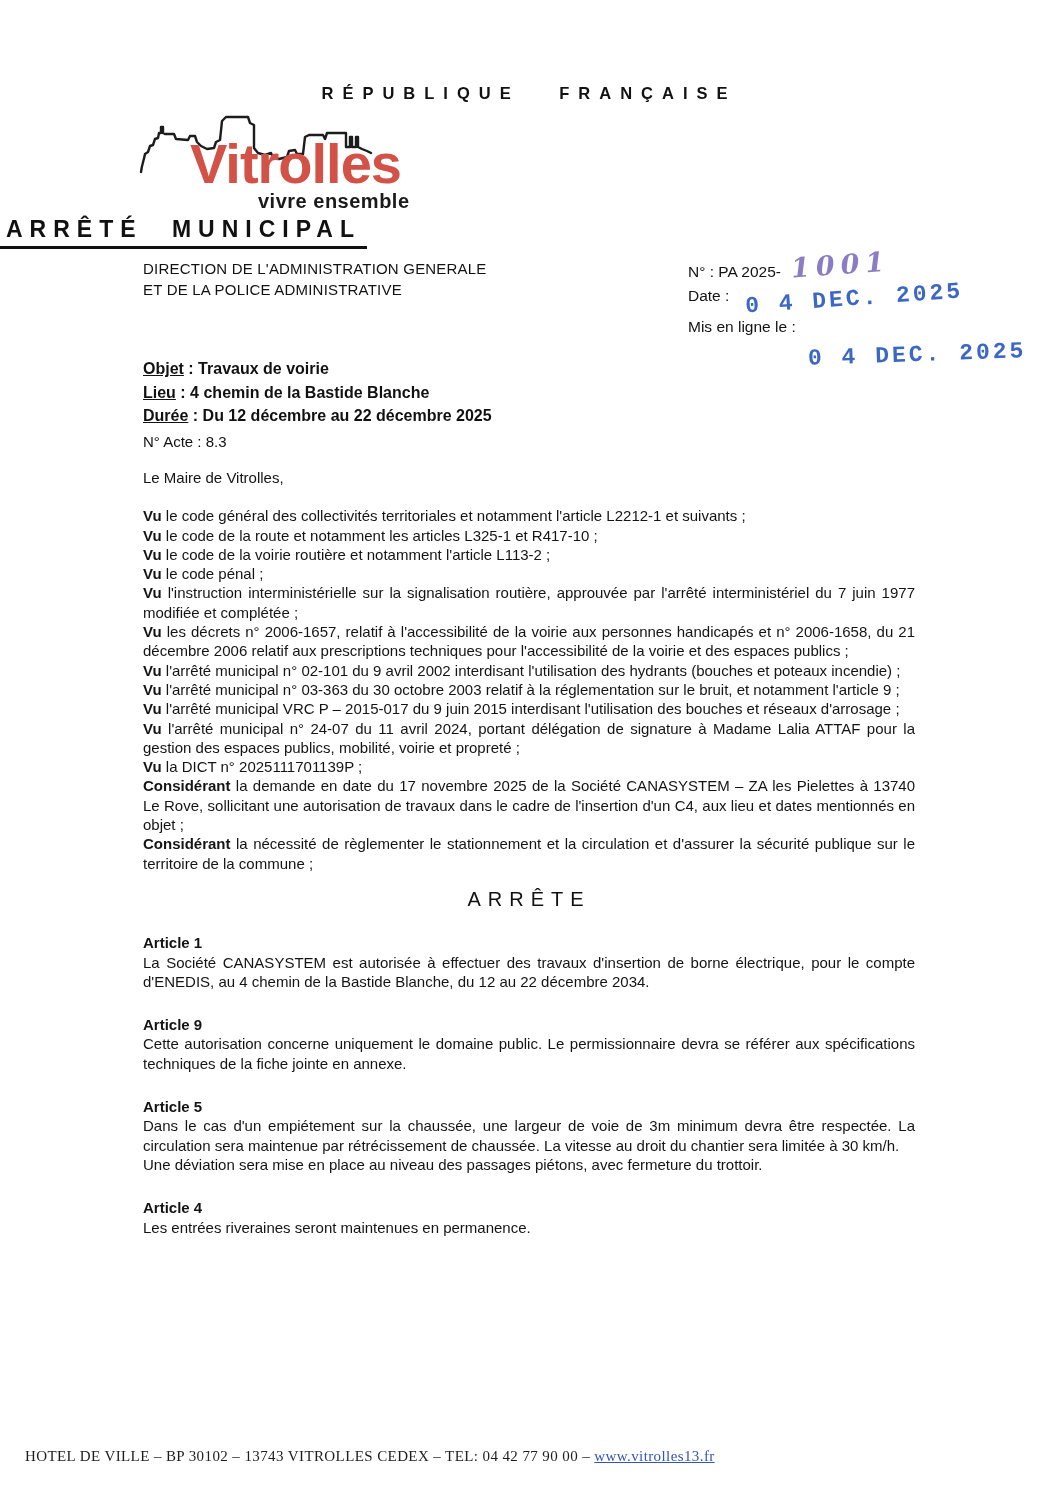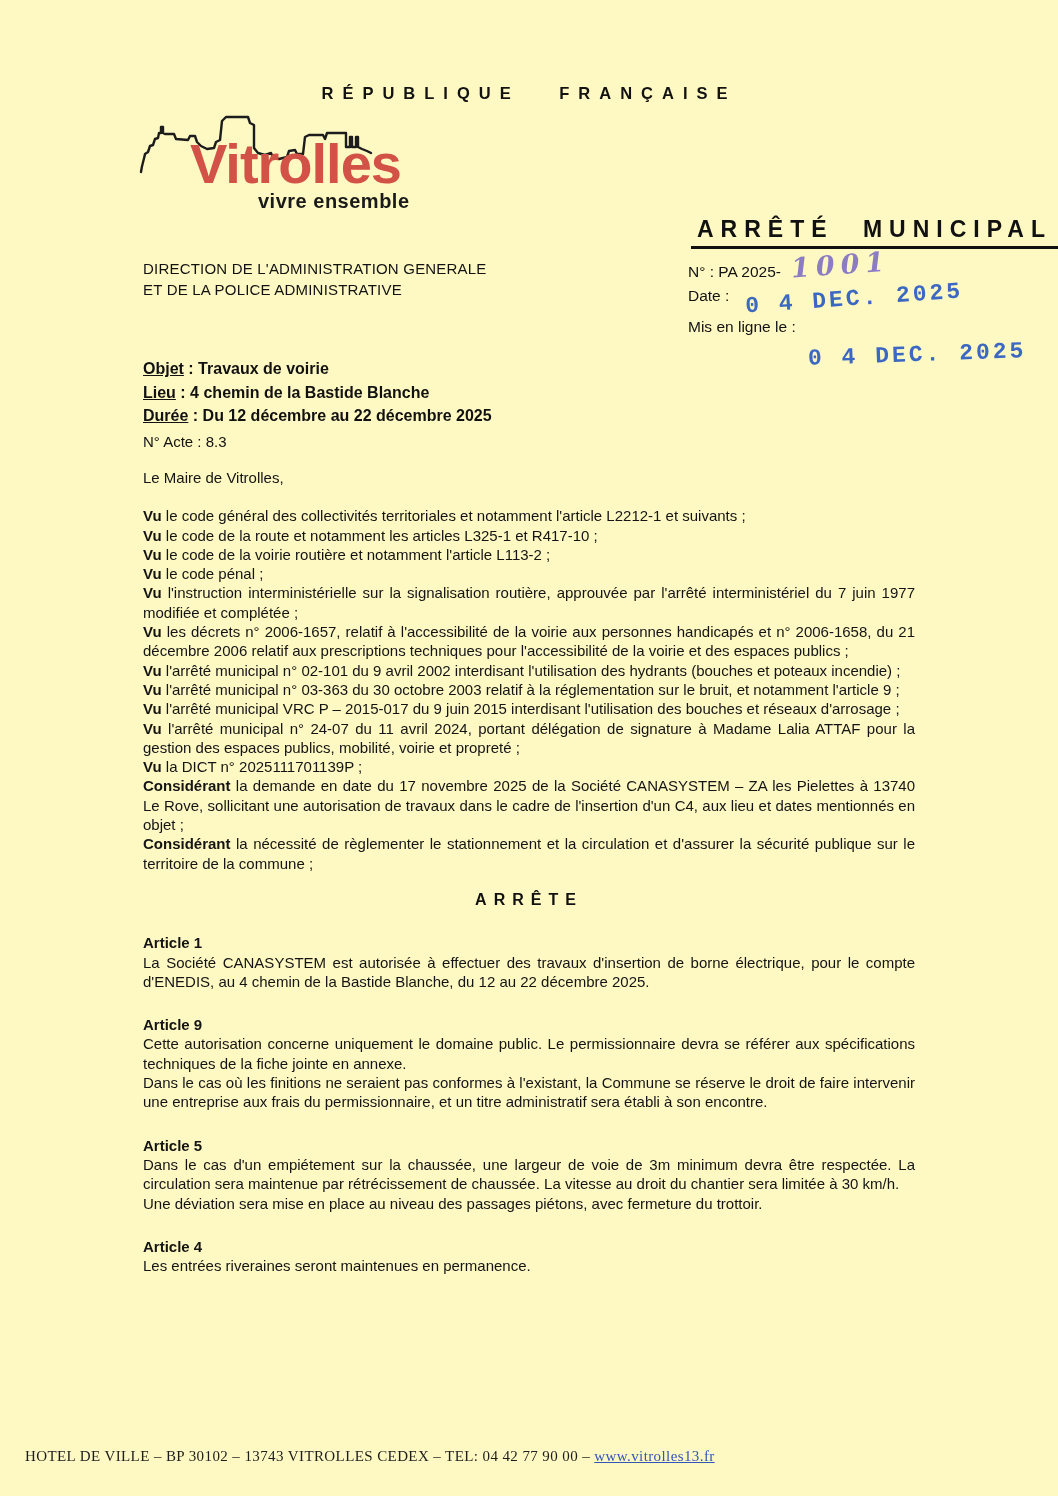--- a/index.html
+++ b/index.html
@@ -1,39 +1,39 @@
 <!DOCTYPE html>
 <html><head>
 <meta charset="utf-8">
 <style>
   html,body{margin:0;padding:0;background:#e8e8e8;}
   .page{
     position:relative; width:1058px; height:1496px; margin:0 auto;
-    background:#fef9c3; color:#161616;
+    background:#ffffff; color:#161616;
     font-family:"Liberation Sans","DejaVu Sans",sans-serif;
     overflow:hidden;
   }
   
   .republique{
     position:absolute; top:84px; left:0; width:100%;
     text-align:center; font-size:16.5px; font-weight:bold;
     letter-spacing:9px; word-spacing:26px; color:#121212;
   }
   .logo{position:absolute; left:138px; top:102px; width:330px; height:115px;}
   .logo svg{position:absolute; left:0; top:6px;}
   .logo-name{
     position:absolute; left:8px; top:34px;
     font-size:56px; font-weight:bold; letter-spacing:-1px;
     color:#d35247; line-height:1;margin-left:44px;
   }
   .logo-tagline{
     position:absolute; left:120px; top:88px;
     font-size:20px; font-weight:bold; color:#1a1a1a; letter-spacing:0.5px;
   }
-  .title-wrap{position:absolute; top:216px; left:0; width:100%; text-align:right;}
+  .title-wrap{position:absolute; top:216px; left:0; width:100%; text-align:left;}
   .doc-title{
     display:inline-block; font-size:23px; font-weight:bold;
     letter-spacing:7px; word-spacing:16px; color:#111;
     border-bottom:3.5px solid #111; padding:0 6px 3px 6px;
   }
   
   .direction{
     position:absolute; left:143px; top:259px;
     font-size:15px; line-height:20.5px; letter-spacing:0.2px; color:#121212;
   }
@@ -64,21 +64,21 @@
   .subject .acte{font-weight:normal; font-size:15px; margin-top:2px;}
   
   .body{
     position:absolute; left:143px; top:468px; width:772px;
     font-size:15px; line-height:19.3px; text-align:justify; color:#141414;
   }
   .body p{margin:0;}
   .salutation{margin-bottom:19px !important; text-align:left;}
   .lead{font-weight:bold;}
   .arrete-heading{
-    text-align:center; font-weight:bold; font-size:16px;
+    text-align:center; font-weight:normal; font-size:20px;
     letter-spacing:7px; margin:17px 0 9px 0; color:#111;
   }
   .article{margin-top:24px;}
   .article:first-of-type{margin-top:0;}
   .article-title{font-weight:bold; margin-bottom:0;}
   
   .footer{
     position:absolute; top:1448px; left:0; width:100%; 
     font-family:"Liberation Serif","DejaVu Serif",serif;
     font-size:15px; letter-spacing:0.4px; color:#1d1d1d;margin-left:25px;
@@ -149,27 +149,26 @@
       <p class="recital"><span class="lead">Vu</span> <span>l'arrêté municipal n° 24-07 du 11 avril 2024, portant délégation de signature à Madame Lalia ATTAF pour la gestion des espaces publics, mobilité, voirie et propreté ;</span></p>
       <p class="recital"><span class="lead">Vu</span> <span>la DICT n° 2025111701139P ;</span></p>
       <p class="recital"><span class="lead">Considérant</span> <span>la demande en date du 17 novembre 2025 de la Société CANASYSTEM – ZA les Pielettes à 13740 Le Rove, sollicitant une autorisation de travaux dans le cadre de l'insertion d'un C4, aux lieu et dates mentionnés en objet ;</span></p>
       <p class="recital"><span class="lead">Considérant</span> <span>la nécessité de règlementer le stationnement et la circulation et d'assurer la sécurité publique sur le territoire de la commune ;</span></p>
     </div>
 
     <div class="arrete-heading">ARRÊTE</div>
 
     <div class="article">
       <div class="article-title">Article 1</div>
-      <p>La Société CANASYSTEM est autorisée à effectuer des travaux d'insertion de borne électrique, pour le compte d'ENEDIS, au 4 chemin de la Bastide Blanche, du 12 au 22 décembre 2025.</p>
+      <p>La Société CANASYSTEM est autorisée à effectuer des travaux d'insertion de borne électrique, pour le compte d'ENEDIS, au 4 chemin de la Bastide Blanche, du 12 au 22 décembre 2034.</p>
     </div>
 
     <div class="article">
       <div class="article-title">Article 9</div>
       <p>Cette autorisation concerne uniquement le domaine public. Le permissionnaire devra se référer aux spécifications techniques de la fiche jointe en annexe.</p>
-      <p>Dans le cas où les finitions ne seraient pas conformes à l'existant, la Commune se réserve le droit de faire intervenir une entreprise aux frais du permissionnaire, et un titre administratif sera établi à son encontre.</p>
     </div>
 
     <div class="article">
       <div class="article-title">Article 5</div>
       <p>Dans le cas d'un empiétement sur la chaussée, une largeur de voie de 3m minimum devra être respectée. La circulation sera maintenue par rétrécissement de chaussée. La vitesse au droit du chantier sera limitée à 30 km/h.</p>
       <p>Une déviation sera mise en place au niveau des passages piétons, avec fermeture du trottoir.</p>
     </div>
 
     <div class="article">
       <div class="article-title">Article 4</div>

